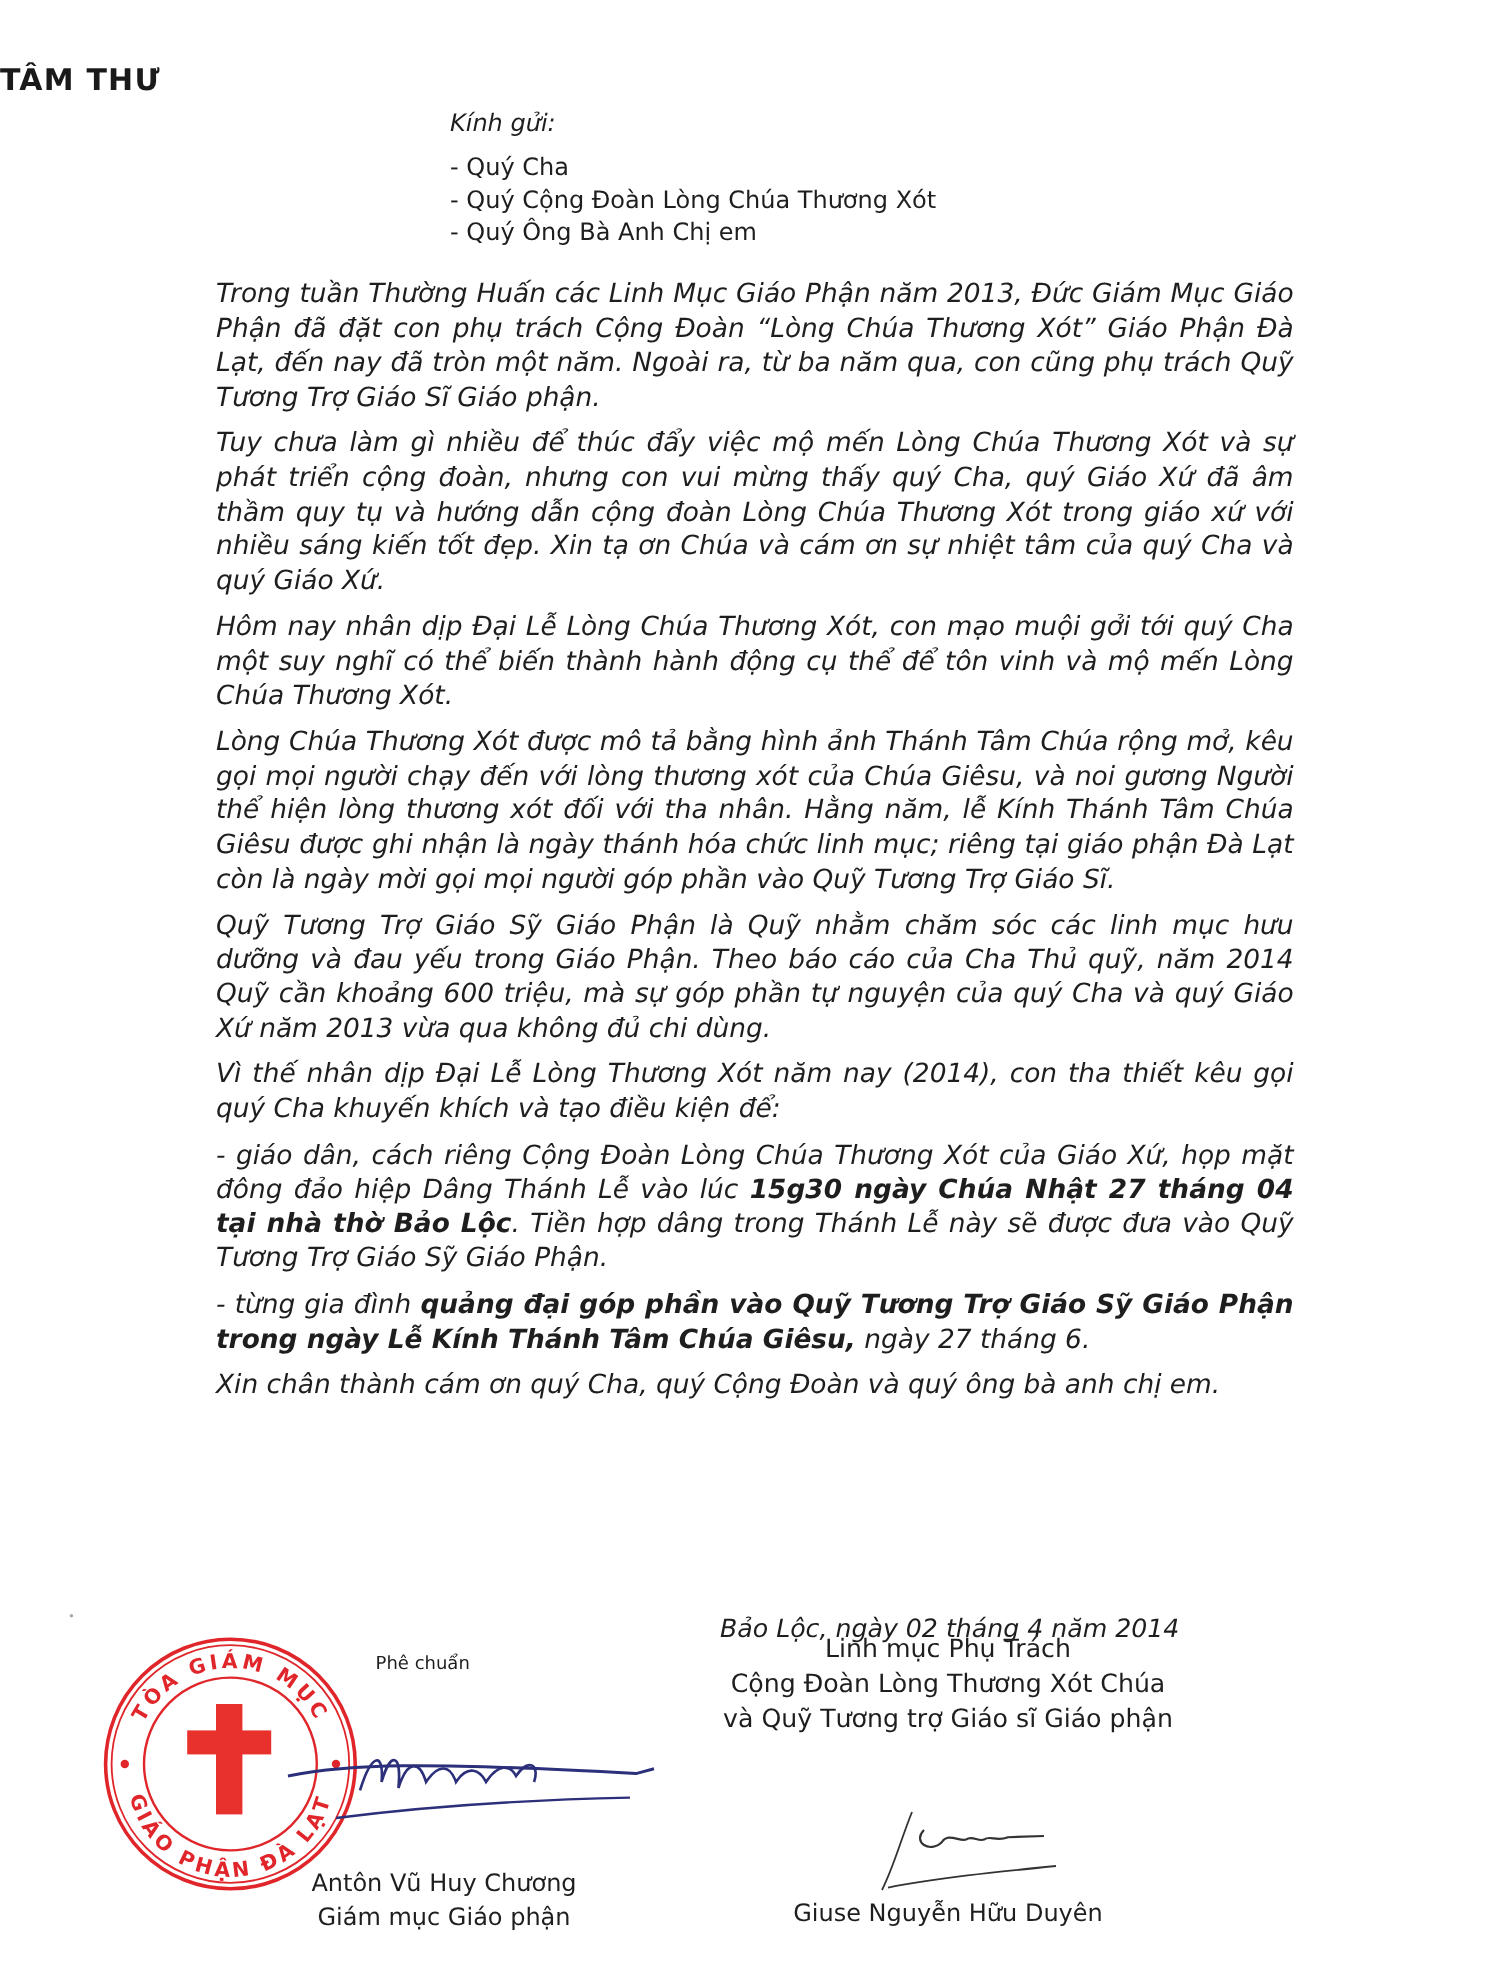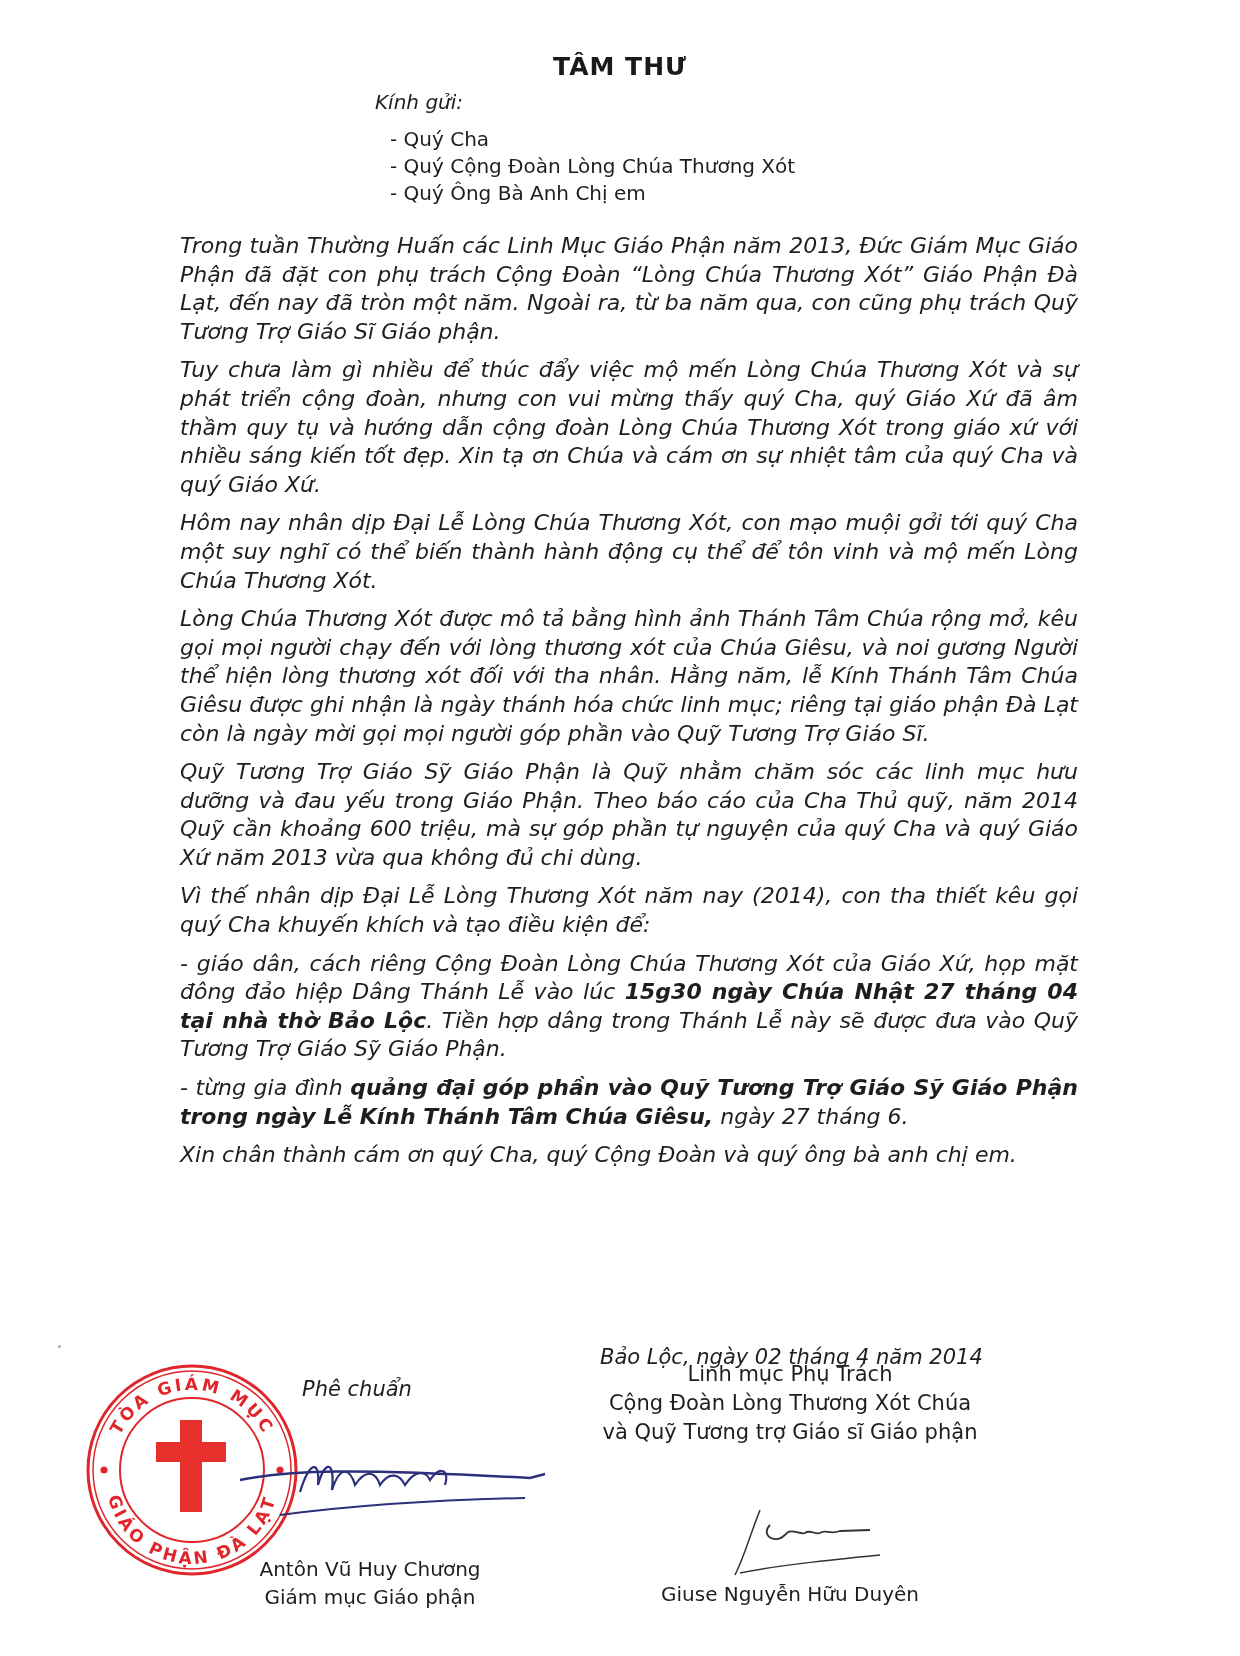--- a/index.html
+++ b/index.html
@@ -1,33 +1,33 @@
 <!DOCTYPE html>
 <html><head>
 <meta charset="utf-8">
 <style>
   html, body { margin: 0; padding: 0; background: #ffffff; }
   body {
     width: 1240px; height: 1656px; position: relative; overflow: hidden;
     font-family: "DejaVu Sans", sans-serif; color: #1e1e1e;
   }
   .title {
-    position: absolute; left: 0; width: 1240px; top: 52px; text-align: center;
+    position: absolute; left: 0; width: 1240px; top: 52px; 
     font-weight: bold; font-size: 25px; letter-spacing: 1px; color: #1a1a1a;
   }
   .salutation { position: absolute; left: 375px; top: 90px; font-style: italic; font-size: 20px; }
-  .recipients { position: absolute; left: 390px; top: 126px; font-size: 20px; line-height: 27px; margin: 0; padding: 0; list-style: none; }
+  .recipients { position: absolute; left: 375px; top: 126px; font-size: 20px; line-height: 27px; margin: 0; padding: 0; list-style: none; }
   .body {
     position: absolute; left: 180px; width: 898px; top: 232px;
     font-size: 22px; line-height: 28.6px; text-align: justify;
   }
   .body p { margin: 0 0 10px 0; font-style: italic; }
   .body b { font-weight: bold; }
   .place-date { position: absolute; left: 600px; top: 1345px; font-style: italic; font-size: 21px; }
-  .approve { position: absolute; left: 302px; top: 1377px; font-style: italic; font-size: 21px; }
+  .approve { position: absolute; left: 313px; top: 1377px; font-size: 15px; }
   .right-block { position: absolute; left: 580px; width: 420px; top: 1360px; text-align: center; font-size: 21px; line-height: 29px; }
   .right-name { position: absolute; left: 580px; width: 420px; top: 1582px; text-align: center; font-size: 20px; }
   .left-name { position: absolute; left: 220px; width: 300px; top: 1555px; text-align: center; font-size: 20px; line-height: 28px; }
   .stamp { position: absolute; left: 82px; top: 1360px; width: 220px; height: 220px; }
   .sig1 { position: absolute; left: 230px; top: 1440px; width: 330px; height: 90px; }
   .sig2 { position: absolute; left: 730px; top: 1505px; width: 170px; height: 80px; }
   .speck { position: absolute; left: 58px; top: 1345px; width: 3px; height: 3px; background: #aaa; border-radius: 50%; }
 </style>
 </head>
 <body>

